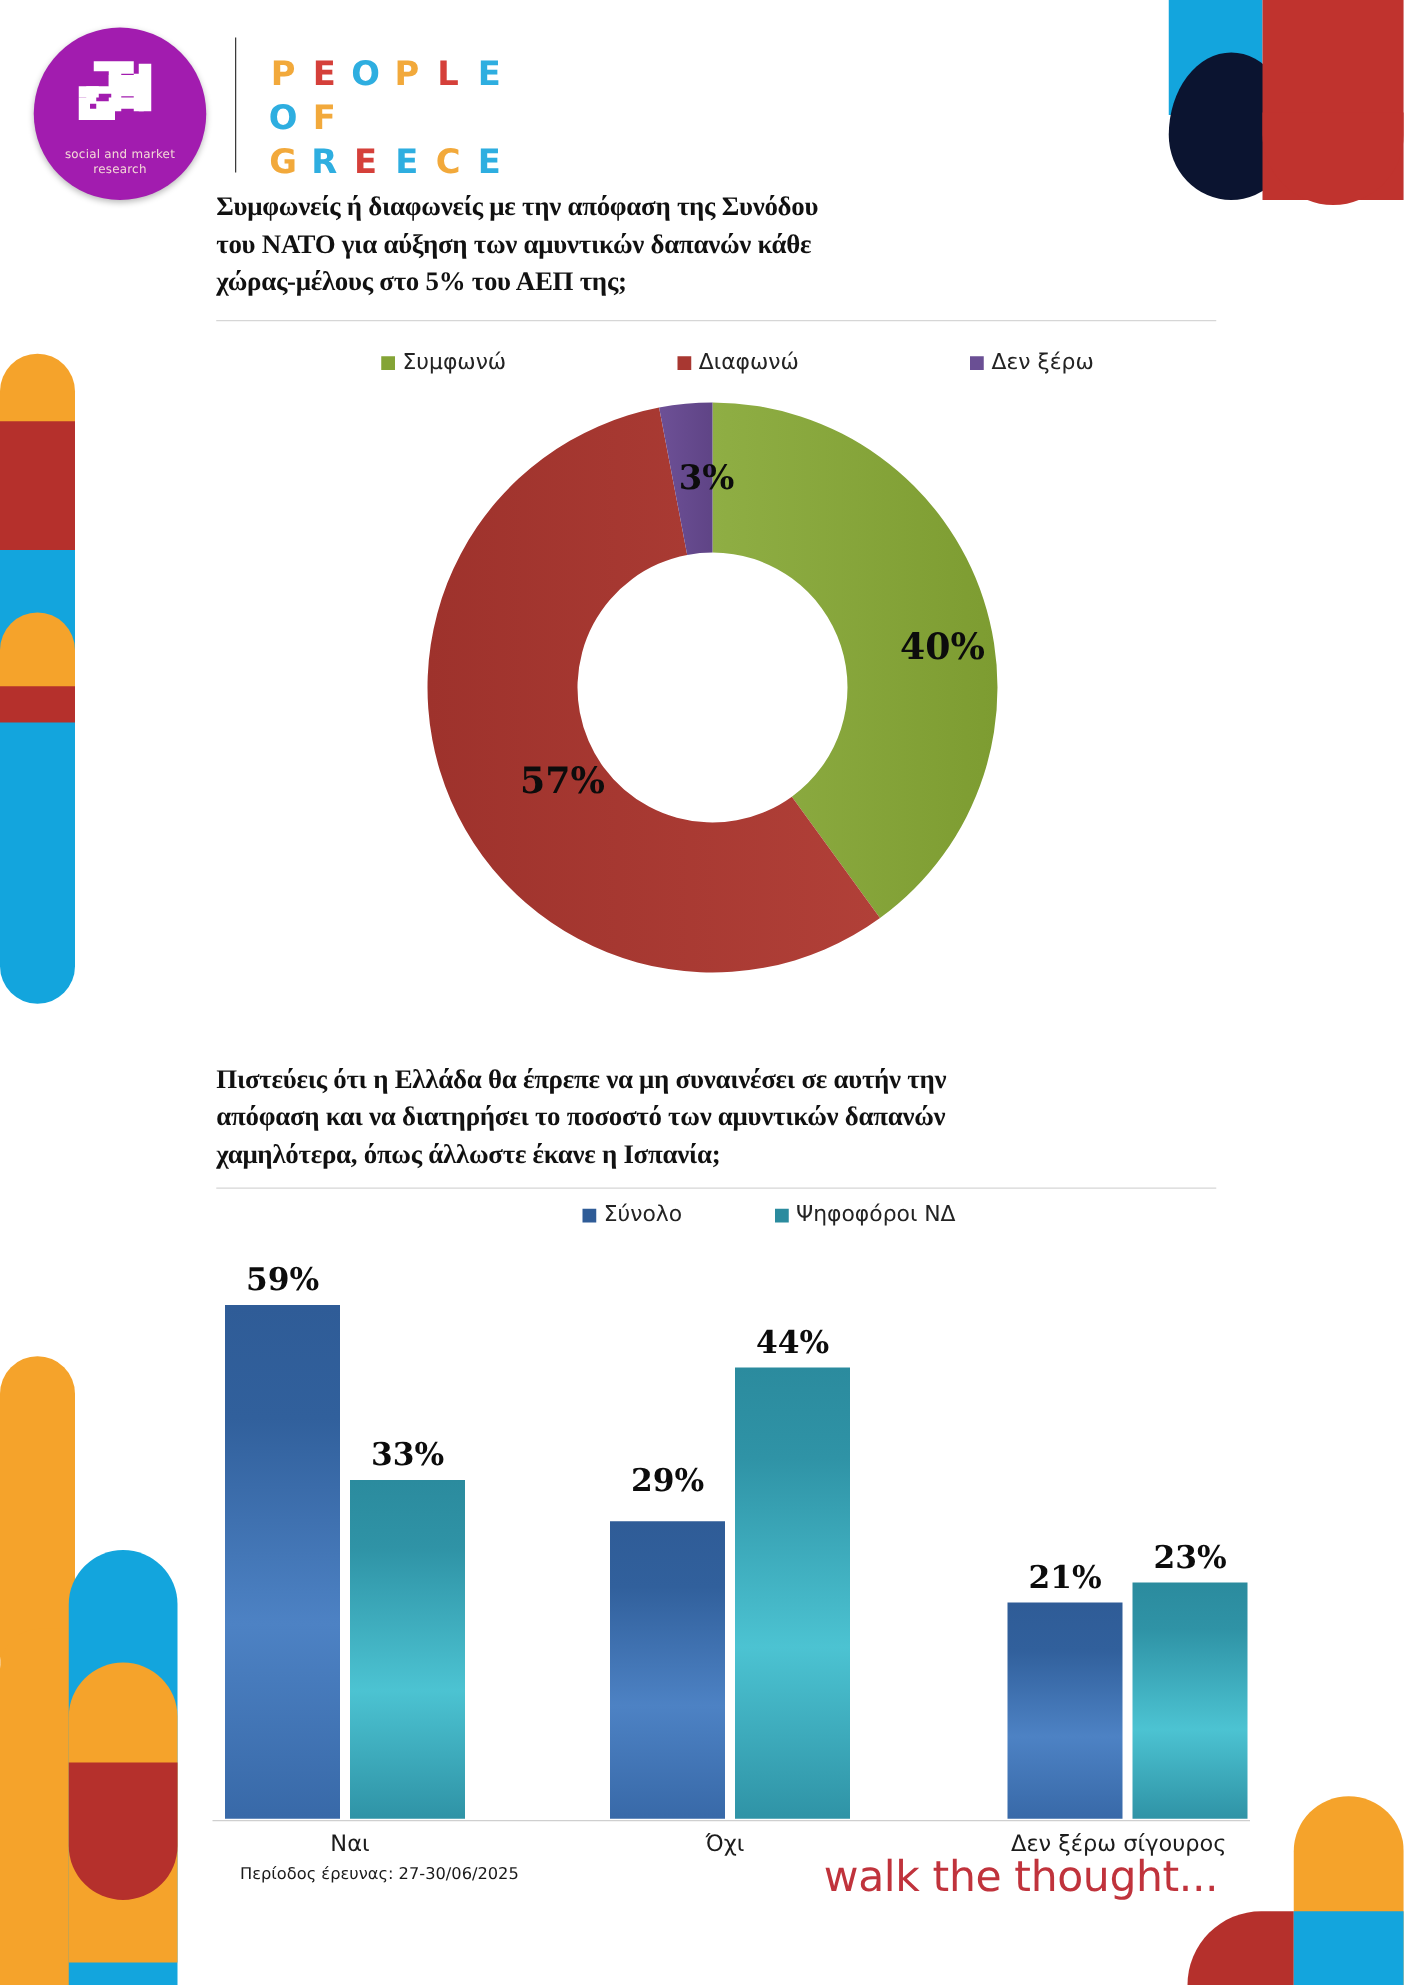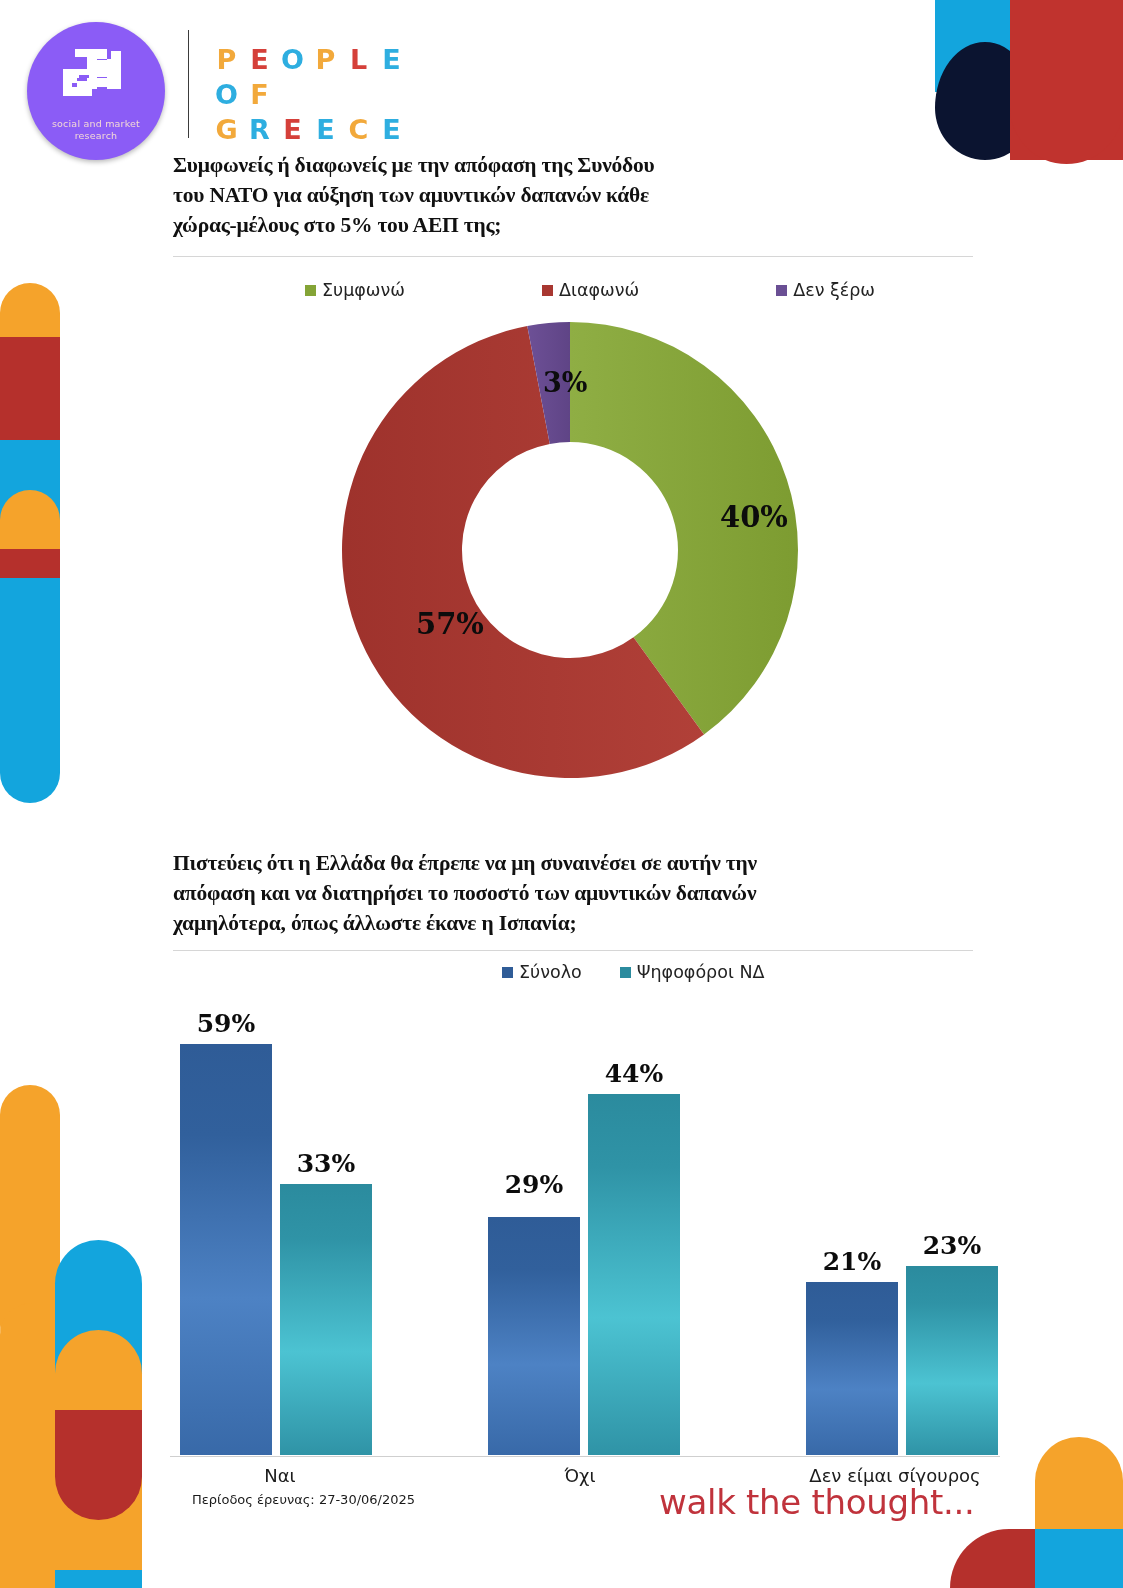--- a/index.html
+++ b/index.html
@@ -12,21 +12,21 @@
   
   .deco{position:absolute;pointer-events:none;}
 
   
   .lc{position:absolute;left:0;width:60px;}
 
   
   #header{position:absolute;left:0;top:0;width:1123px;height:150px;}
   #logo-circle{
     position:absolute;left:27px;top:22px;width:138px;height:138px;border-radius:50%;
-    background:#8b5cf6;
+    background:#a21caf;
     box-shadow:0 2px 5px rgba(0,0,0,.28);
   }
   #logo-mark{position:absolute;left:30px;top:24px;width:80px;height:62px;}
   #logo-caption{
     position:absolute;left:0;top:96px;width:138px;text-align:center;
     color:#f4d9d7;font-size:9.5px;line-height:12px;letter-spacing:.2px;
   }
   #logo-divider{position:absolute;left:188px;top:30px;width:1px;height:108px;background:#3b3b3b;}
 
   #wordmark{position:absolute;left:210px;top:42px;width:230px;}
@@ -205,21 +205,21 @@
   <span class="slice-label" style="left:228px;top:52px;font-size:27px;">3%</span>
 </div>
 
 <div class="q-title" style="left:173px;top:848px;width:800px;line-height:30px;">
   <div>Πιστεύεις ότι η Ελλάδα θα έπρεπε να μη συναινέσει σε αυτήν την</div>
   <div>απόφαση και να διατηρήσει το ποσοστό των αμυντικών δαπανών</div>
   <div>χαμηλότερα, όπως άλλωστε έκανε η Ισπανία;</div>
 </div>
 <div class="hr" style="left:173px;top:950px;width:800px;"></div>
 
-<div class="legend" style="left:466px;top:962px;width:300px;gap:38px;margin-left:36px;">
+<div class="legend" style="left:466px;top:962px;width:300px;gap:74px;">
   <div class="legend-item">
     <span class="lg-swatch" style="background:#2f5c97;"></span>
     <span class="lg-label">Σύνολο</span>
   </div>
   <div class="legend-item">
     <span class="lg-swatch" style="background:#2b8b9e;"></span>
     <span class="lg-label">Ψηφοφόροι ΝΔ</span>
   </div>
 </div>
 
@@ -235,19 +235,19 @@
     <div class="bar bar-blue" style="left: 636px; width: 92px; height: 173px;"></div>
     <span class="bar-val" style="left: 622px; width: 120px; bottom: 179px;">21%</span>
     <div class="bar bar-teal" style="left: 736px; width: 92px; height: 189px;"></div>
     <span class="bar-val" style="left: 722px; width: 120px; bottom: 195px;">23%</span>
   </div>
 <div class="hr" style="left:170px;top:1456px;width:830px;background:#cfcfcf;"></div>
 
 <div>
   <span class="cat-label" style="left:180px;top:1465px;width:200px;">Ναι</span>
   <span class="cat-label" style="left:480px;top:1465px;width:200px;">Όχι</span>
-  <span class="cat-label" style="left:790px;top:1465px;width:210px;">Δεν είμαι σίγουρος</span>
+  <span class="cat-label" style="left:790px;top:1465px;width:210px;">Δεν ξέρω σίγουρος</span>
 </div>
 
 <div id="footer-notes">
   <div>Περίοδος έρευνας:  27-30/06/2025</div>
 </div>
 <div id="tagline">walk the thought...</div>
 
 </body></html>

